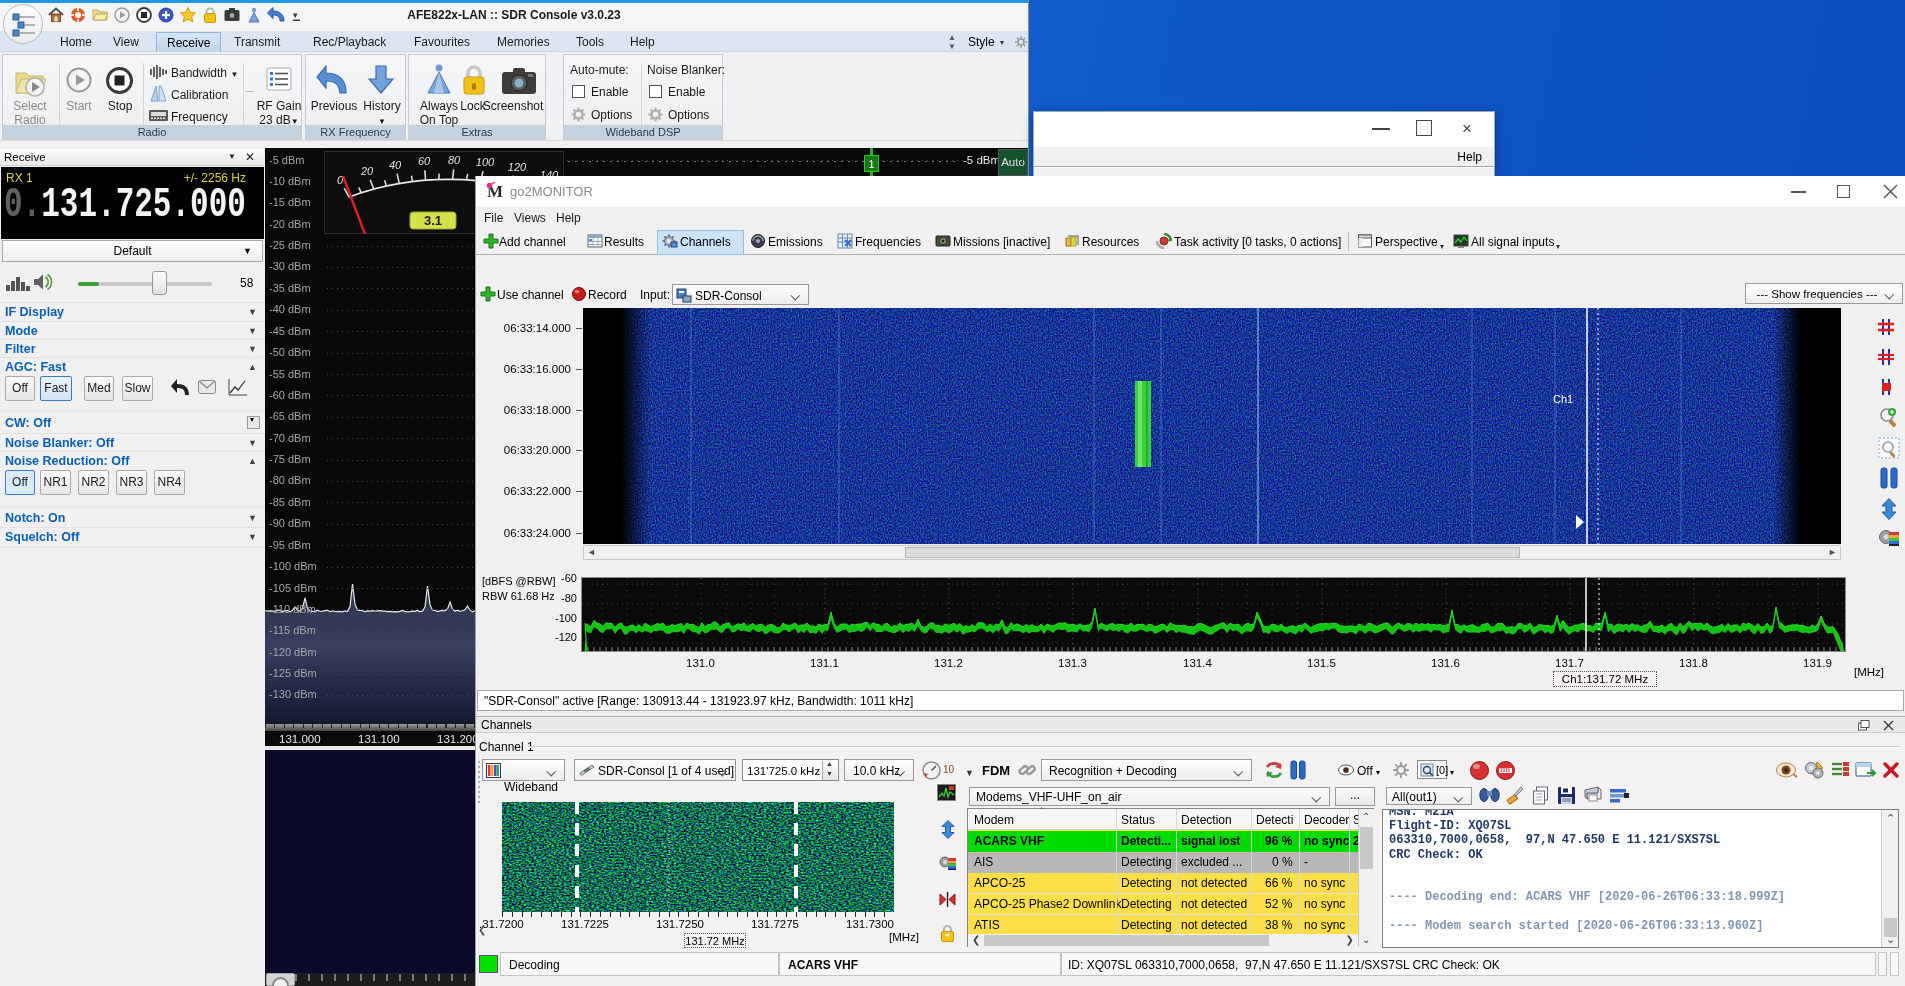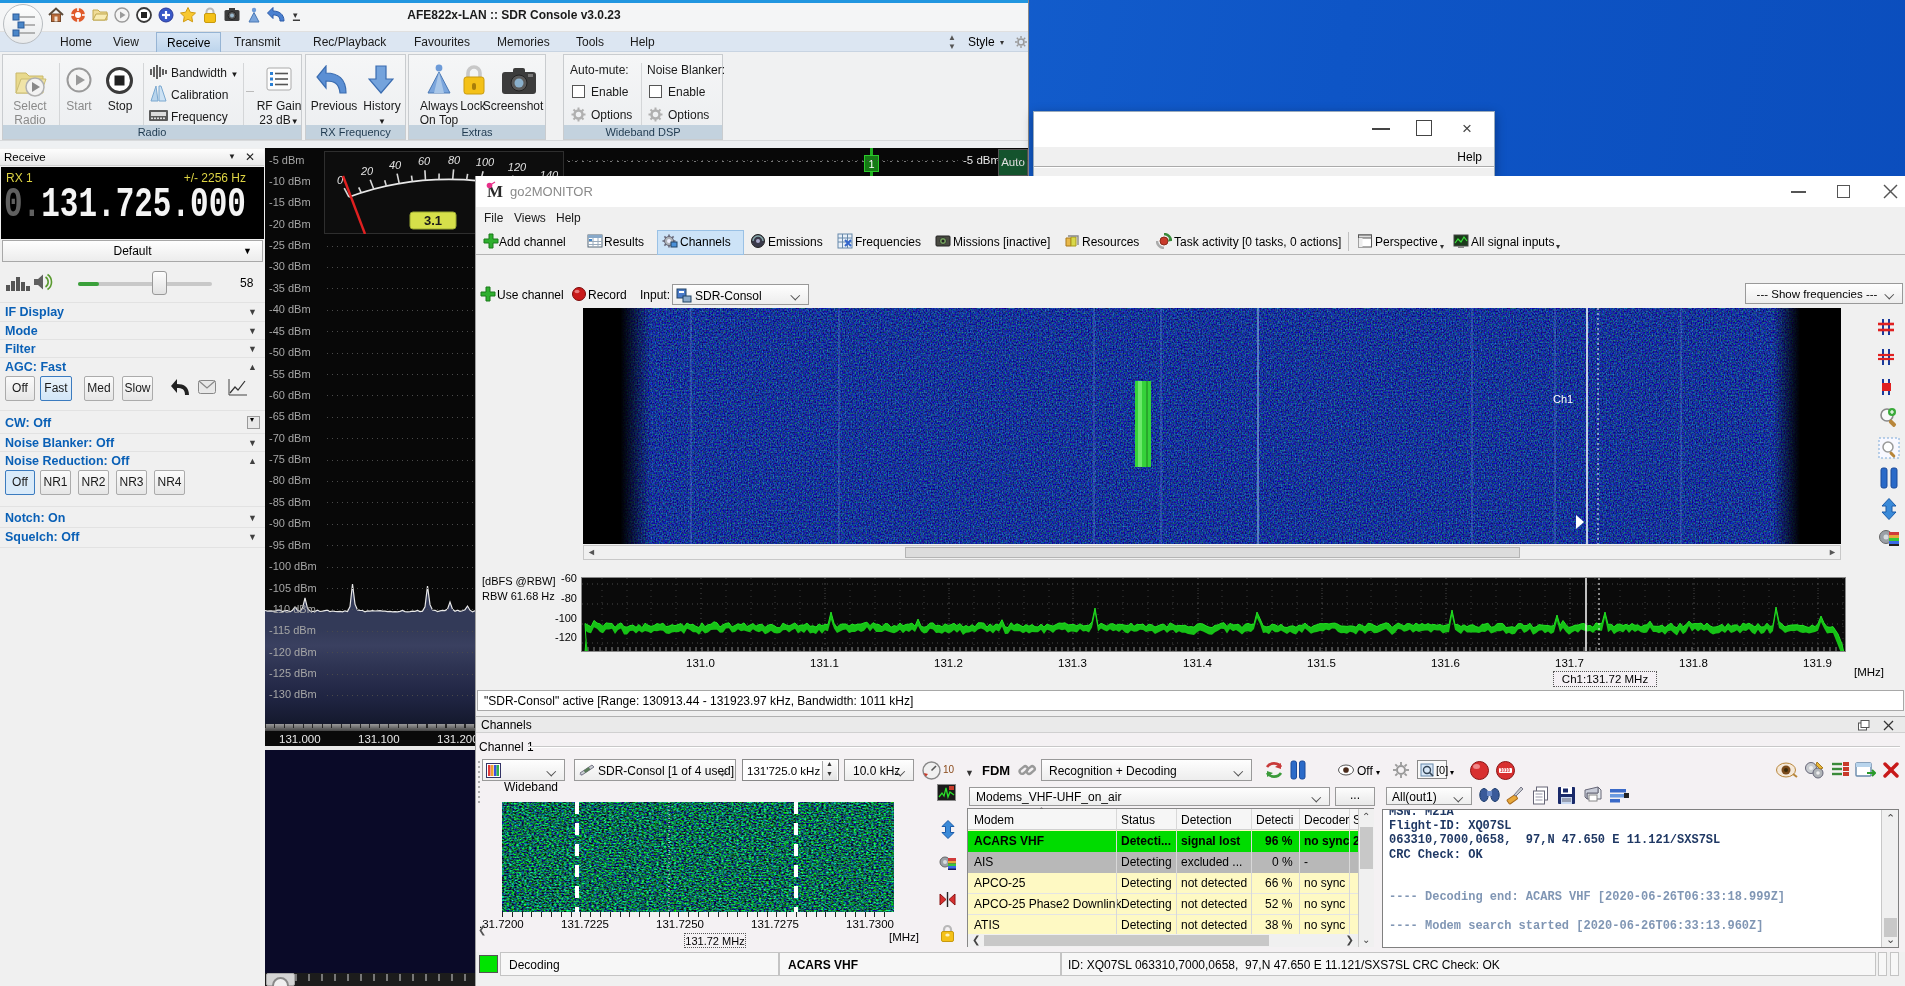--- a/index.html
+++ b/index.html
@@ -687,20 +687,34 @@
             <rect x="3" y="4" width="5" height="2" fill="#fff"></rect>
             <rect x="7" y="9" width="8" height="6" fill="#8aa8c8" stroke="#246"></rect>
           </svg>
         <span class="abs" style="left:22px; top:4px;">SDR-Consol</span>
           <span class="ddarrow"></span>
       </div>
       <div class="dd" style="left:1269px; top:2px; width:158px; height:21px; text-align:center;">
           <span class="abs" style="left:0; right:14px; top:4px; font-size:11.5px;">--- Show frequencies ---</span>
           <span class="ddarrow"></span>
         </div>
+    </div>
+    <div id="wf-times" class="g2">
+      <span class="wts" style="top:15px;">06:33:14.000</span>
+      <span class="wts" style="top:56px;">06:33:16.000</span>
+      <span class="wts" style="top:97px;">06:33:18.000</span>
+      <span class="wts" style="top:137px;">06:33:20.000</span>
+      <span class="wts" style="top:178px;">06:33:22.000</span>
+      <span class="wts" style="top:220px;">06:33:24.000</span>
+      <div class="abs" style="left:100px; top:21px; width:6px; height:1px; background:#555;"></div>
+      <div class="abs" style="left:100px; top:62px; width:6px; height:1px; background:#555;"></div>
+      <div class="abs" style="left:100px; top:103px; width:6px; height:1px; background:#555;"></div>
+      <div class="abs" style="left:100px; top:143px; width:6px; height:1px; background:#555;"></div>
+      <div class="abs" style="left:100px; top:184px; width:6px; height:1px; background:#555;"></div>
+      <div class="abs" style="left:100px; top:226px; width:6px; height:1px; background:#555;"></div>
     </div>
     <div id="wf-main" class="g2">
       <svg width="1258" height="236" style="display:block;">
         <defs>
           <filter id="wfnoise" x="0" y="0" width="100%" height="100%" color-interpolation-filters="sRGB">
             <feTurbulence type="fractalNoise" baseFrequency="0.72 0.62" numOctaves="1" seed="11" stitchTiles="stitch"></feTurbulence>
             <feColorMatrix type="matrix" values="0.42 0 0 0 -0.12  0 1.05 0 0 -0.32  0 0 0.85 0 0.17  0 0 0 0 1"></feColorMatrix>
           </filter>
           <linearGradient id="wfedgeL" x1="0" y1="0" x2="1" y2="0">
             <stop offset="0" stop-color="#000"></stop>
@@ -1358,21 +1372,21 @@
         <path d="M1,3 L7,8.5 L1,14 Z" fill="#d83030" stroke="#8a1515"></path>
         <path d="M16,3 L10,8.5 L16,14 Z" fill="#d83030" stroke="#8a1515"></path>
         <line x1="8.5" y1="1" x2="8.5" y2="16" stroke="#222" stroke-width="1.4"></line>
       </svg>
     <svg class="g2" style="left:464px; top:748px;" width="15" height="19" viewBox="0 0 15 19">
         <path d="M4,8 L4,5.5 A3.5,3.5 0 0 1 11,5.5 L11,8" fill="none" stroke="#b8b8b8" stroke-width="2.2"></path>
         <rect x="1.5" y="7.5" width="12" height="10" rx="1.5" fill="#f4c118" stroke="#c89a0e"></rect>
         <ellipse cx="7.5" cy="11" rx="2.2" ry="1.6" fill="#fdf2c0"></ellipse>
       </svg>
 
-    <div class="g2" style="left:491px; top:632px; width:407px; height:139px; background:#fef9c3; border:1px solid #888;">
+    <div class="g2" style="left:491px; top:632px; width:407px; height:139px; background:#fde047; border:1px solid #888;">
       <div class="abs" style="left:0; top:0; width:390px; height:21px; background:#f6f6f6; border-bottom:1px solid #d0d0d0;">
         <span class="abs" style="left:6px; top:4px;">Modem</span>
           <span class="abs" style="left:72px; top:-3px; font-size:9px; color:#555;">ˆ</span>
         <span class="abs" style="left:153px; top:4px;">Status</span>
         <span class="abs" style="left:213px; top:4px;">Detection</span>
         <span class="abs" style="left:288px; top:4px;">Detecti</span>
         <span class="abs" style="left:336px; top:4px;">Decoder</span>
         <span class="abs" style="left:385px; top:4px;">S</span>
       </div>
       <div class="abs" style="left:0; top:22px; width:390px; height:21px; background:#00dc00; font-weight:bold;">

